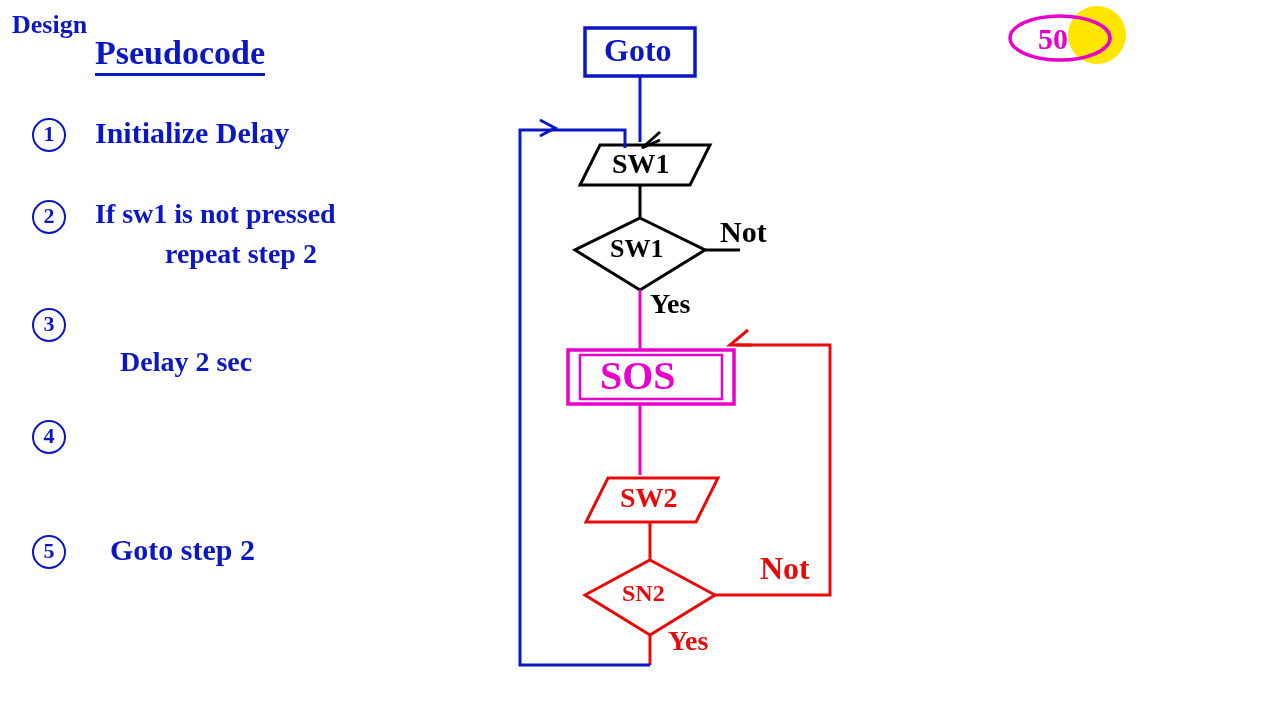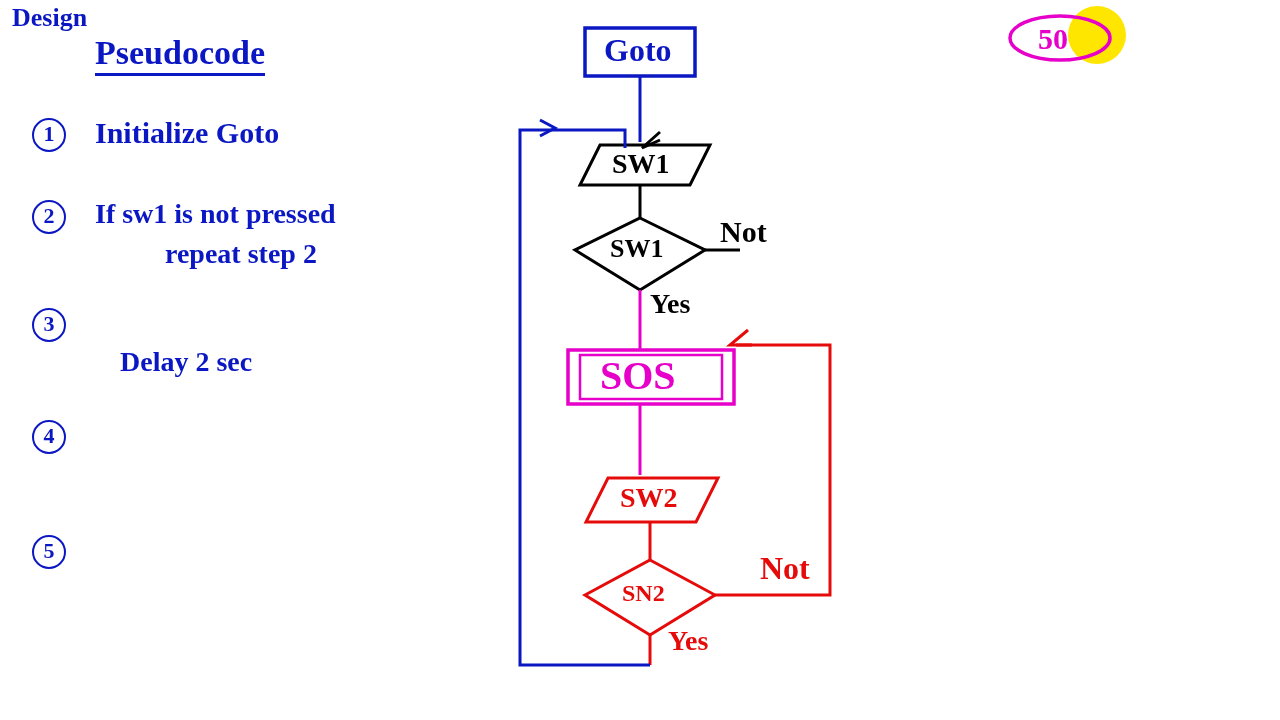--- a/index.html
+++ b/index.html
@@ -49,36 +49,37 @@
   <polygon points="650,560 715,595 650,635 585,595" fill="none" stroke="#e60b0b" stroke-width="3"></polygon>
 
   <polyline points="715,595 830,595 830,345 736,345" fill="none" stroke="#e60b0b" stroke-width="3"></polyline>
 
   <line x1="650" y1="635" x2="650" y2="665" stroke="#e60b0b" stroke-width="3"></line>
   <polyline points="650,665 520,665 520,130 625,130 625,148" fill="none" stroke="#0b17c2" stroke-width="3"></polyline>
 
   <polyline points="540,120 555,128 540,136" fill="none" stroke="#0b17c2" stroke-width="3"></polyline>
 </svg>
 
-<div class="txt" style="--c:#0b17c2;--fs:26px;left:12px;top:3px">Design</div>
+<div class="txt" style="--c:#0b17c2;--fs:26px;left:12px;top:10px">Design</div>
 <div class="txt underline" style="--c:#0b17c2;--fs:34px;left:95px;top:34px">Pseudocode</div>
 
 <div class="txt" style="--c:#0b17c2;left:32px;top:118px"><span class="circled" style="--c:#0b17c2">1</span></div>
-<div class="txt" style="--c:#0b17c2;--fs:30px;left:95px;top:116px">Initialize Goto</div>
+<div class="txt" style="--c:#0b17c2;--fs:30px;left:95px;top:116px">Initialize Delay</div>
 
 <div class="txt" style="--c:#0b17c2;left:32px;top:200px"><span class="circled" style="--c:#0b17c2">2</span></div>
 <div class="txt" style="--c:#0b17c2;--fs:28px;left:95px;top:198px">If sw1 is not pressed</div>
 <div class="txt" style="--c:#0b17c2;--fs:28px;left:165px;top:238px">repeat step 2</div>
 
 <div class="txt" style="--c:#0b17c2;left:32px;top:308px"><span class="circled" style="--c:#0b17c2">3</span></div>
 <div class="txt" style="--c:#0b17c2;--fs:28px;left:120px;top:346px">Delay 2 sec</div>
 
 <div class="txt" style="--c:#0b17c2;left:32px;top:420px"><span class="circled" style="--c:#0b17c2">4</span></div>
 
 <div class="txt" style="--c:#0b17c2;left:32px;top:535px"><span class="circled" style="--c:#0b17c2">5</span></div>
+<div class="txt" style="--c:#0b17c2;--fs:30px;left:110px;top:533px">Goto step 2</div>
 
 <div class="txt" style="--c:#0b17c2;--fs:32px;left:604px;top:32px">Goto</div>
 <div class="txt" style="--c:#000;--fs:28px;left:612px;top:148px">SW1</div>
 <div class="txt" style="--c:#000;--fs:26px;left:610px;top:234px">SW1</div>
 <div class="txt" style="--c:#000;--fs:30px;left:720px;top:215px">Not</div>
 <div class="txt" style="--c:#000;--fs:28px;left:650px;top:288px">Yes</div>
 <div class="txt" style="--c:#e600c9;--fs:40px;left:600px;top:352px">SOS</div>
 <div class="txt" style="--c:#e60b0b;--fs:28px;left:620px;top:482px">SW2</div>
 <div class="txt" style="--c:#e60b0b;--fs:24px;left:622px;top:580px">SN2</div>
 <div class="txt" style="--c:#e60b0b;--fs:32px;left:760px;top:550px">Not</div>

